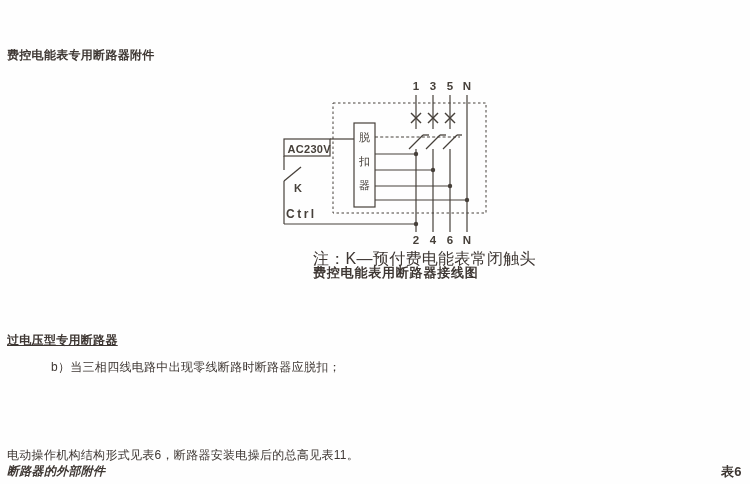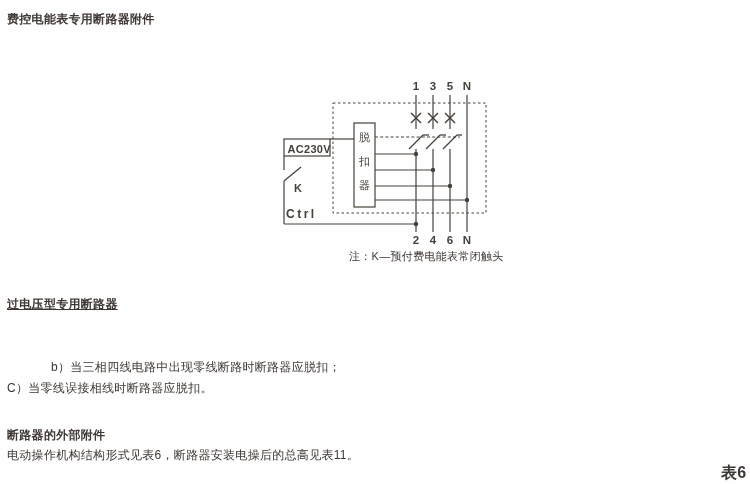--- a/index.html
+++ b/index.html
@@ -13,24 +13,24 @@
     color: #3e3733;
   }
   .t {
     position: absolute;
     font-size: 12px;
     font-weight: 500;
     line-height: 1.05;
     letter-spacing: 0.3px;
     white-space: nowrap;
   }
-  .heading { font-weight: 600; }
-  .fig-note { font-size: 11px; margin-left: 36px; }
+  .heading { font-weight: 600; margin-top: 36px; }
+  .fig-note { font-size: 16px; }
   .fig-title { font-size: 13px; font-weight: 700; letter-spacing: 0.8px; }
-  .table-ref { font-weight: 600; font-size: 16px; text-align: center; }
+  .table-ref { font-weight: 600; font-size: 13px; text-align: center; }
   svg text {
     font-family: "Liberation Sans", "DejaVu Sans", sans-serif;
     fill: #46403a;
   }
   .term-label { font-size: 11.5px; font-weight: 700; }
   .box-char { font-size: 11px; font-weight: 500; }
   .dev-label { font-size: 11px; font-weight: 700; letter-spacing: 0.3px; }
   .ctrl-label { font-size: 12px; font-weight: 700; letter-spacing: 2.5px; }
 </style>
 </head>
@@ -114,23 +114,23 @@
 
     <g>
       <text class="term-label" x="146" y="166" text-anchor="middle">2</text>
       <text class="term-label" x="163" y="166" text-anchor="middle">4</text>
       <text class="term-label" x="180" y="166" text-anchor="middle">6</text>
       <text class="term-label" x="197" y="166" text-anchor="middle">N</text>
     </g>
   </svg>
 
   <div class="t fig-note" style="left:313px; top:251px;">注：K—预付费电能表常闭触头</div>
+  <div class="t fig-title" style="left:313px; top:266px;">费控电能表用断路器接线图</div>
 
   <div class="t heading" style="left:7px; top:298px;text-decoration:underline;">过电压型专用断路器</div>
   <div class="t" style="left:7px; top:361px;padding-left:44px;">b）当三相四线电路中出现零线断路时断路器应脱扣；</div>
-  <div class="t" style="left:7px; top:382px;">C）当零线误接相线时断路器应脱扣。</div>
 
-  <div class="t heading" style="left:7px; top:429px;">断路器的外部附件</div>
+  <div class="t heading" style="left:7px; top:429px;font-style:italic;">断路器的外部附件</div>
   <div class="t" style="left:7px; top:449px;">电动操作机构结构形式见表6，断路器安装电操后的总高见表11。</div>
 
   <div class="t table-ref" style="left:721px; top:465px;">表6</div>
 
 </div>
 
 </body></html>

